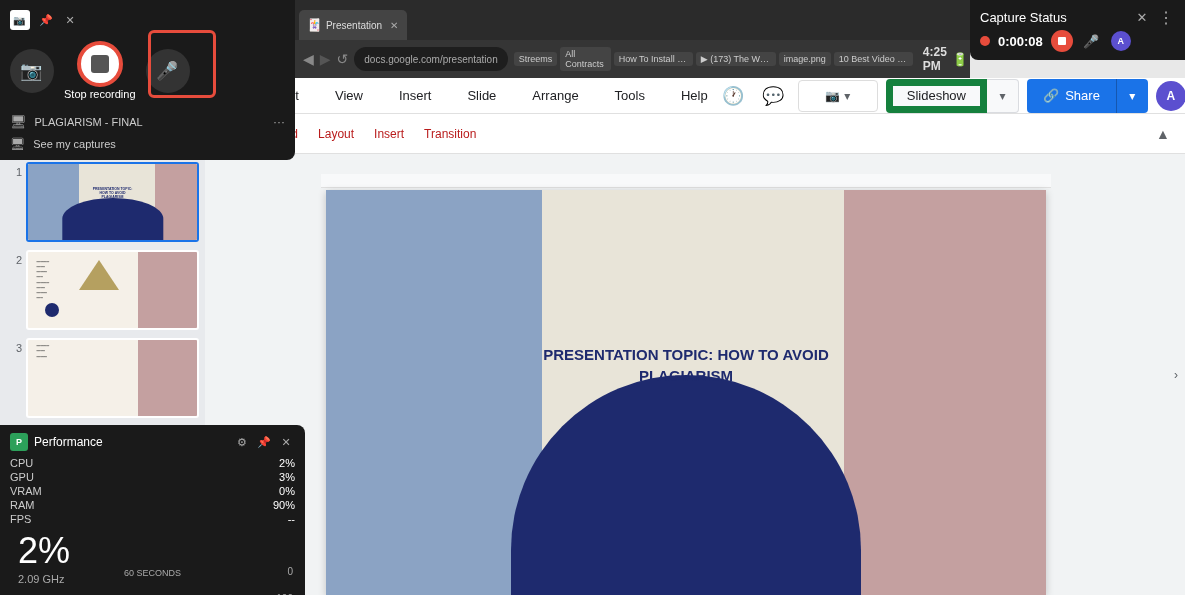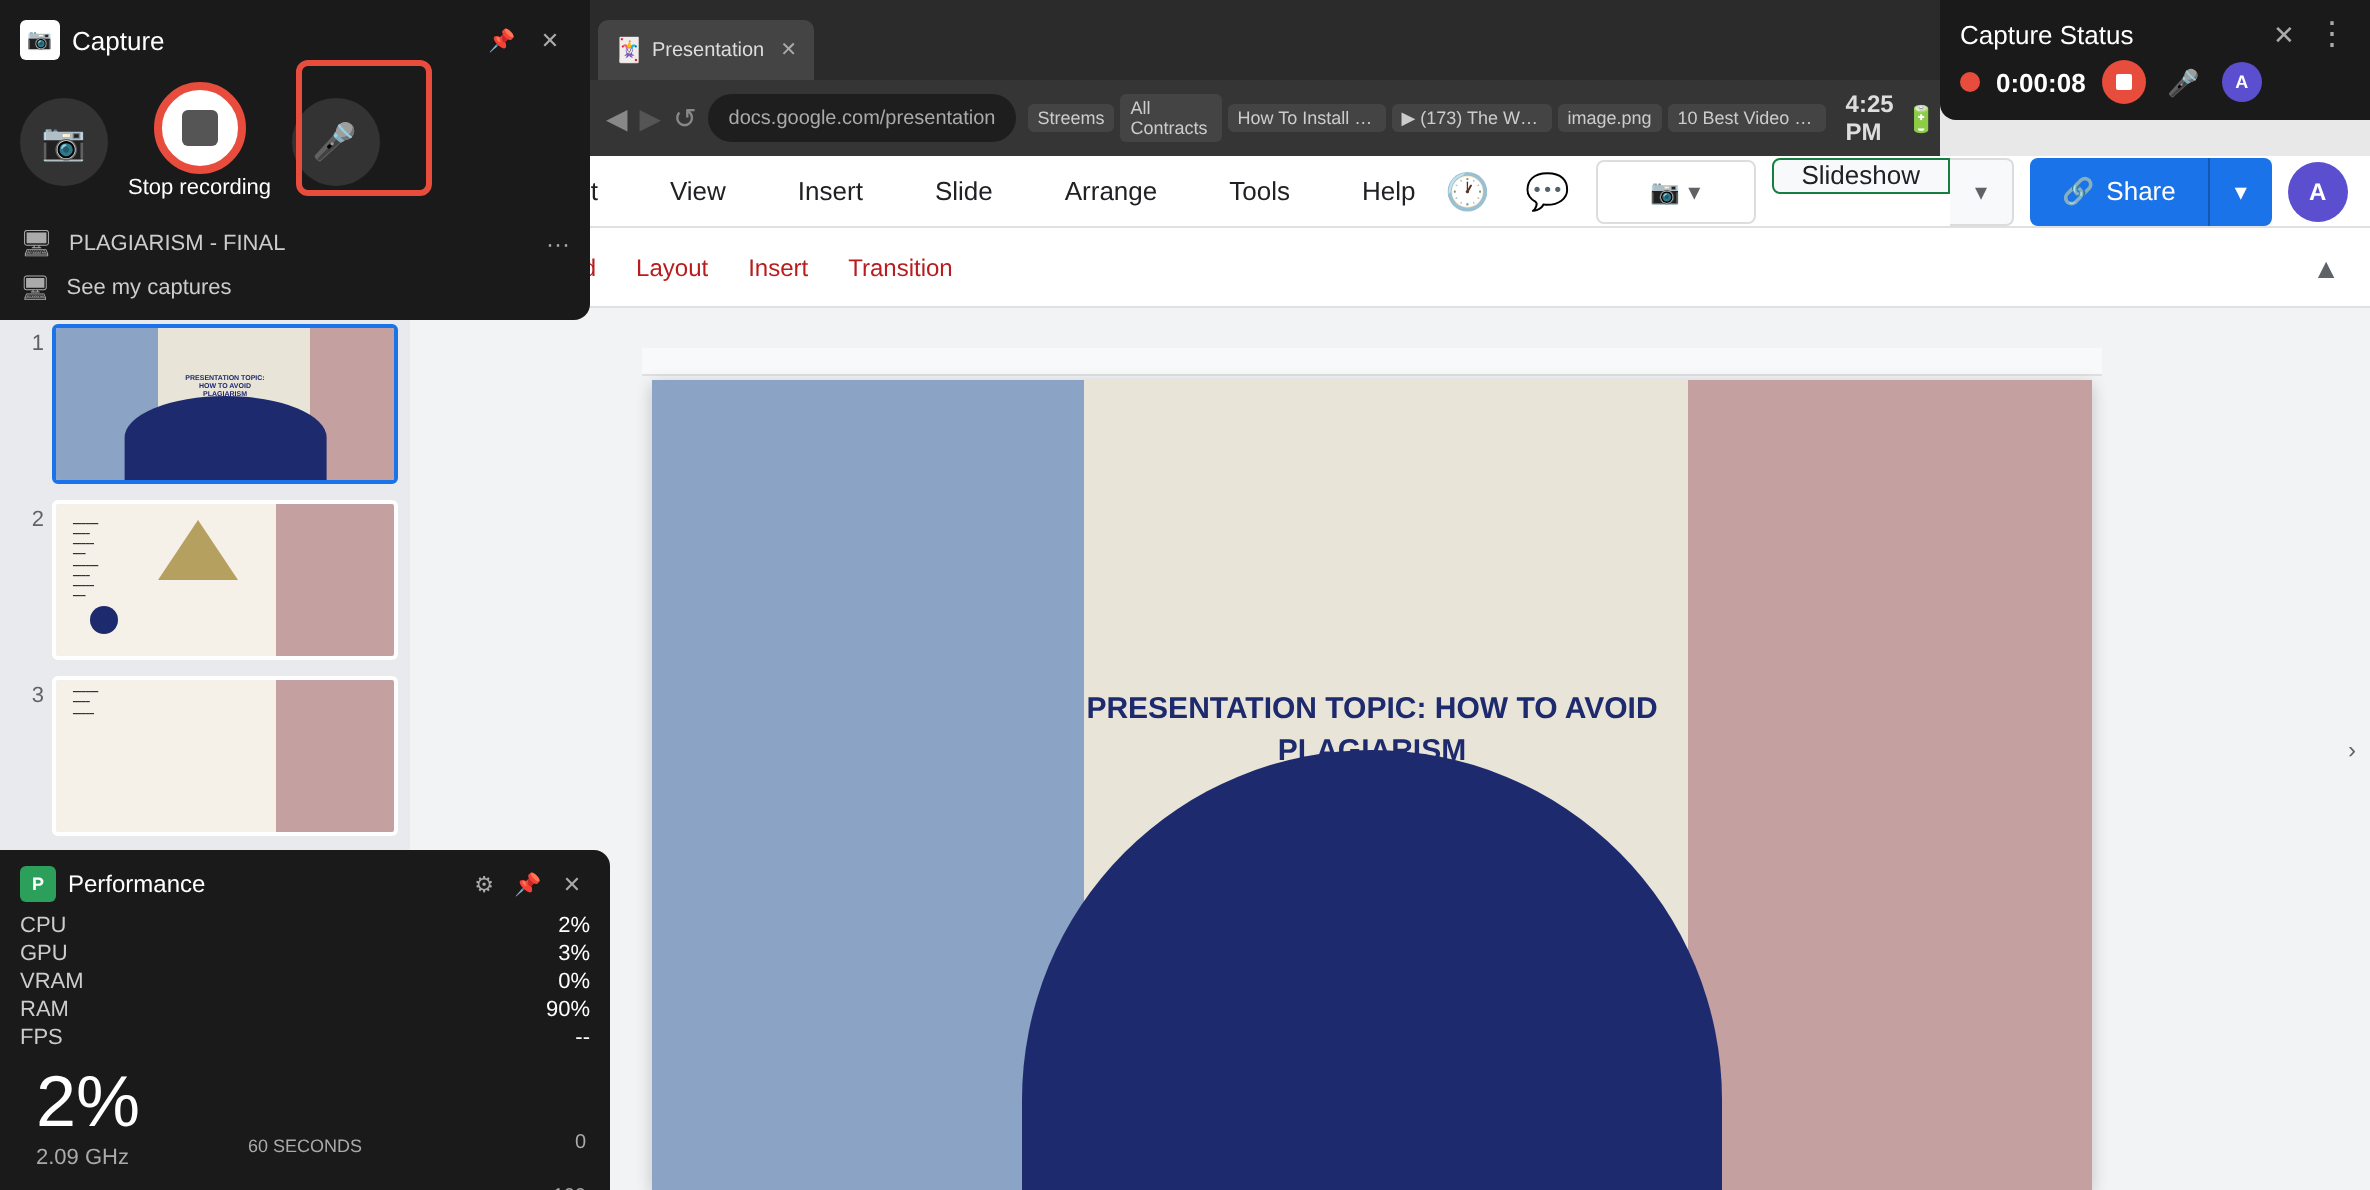--- a/index.html
+++ b/index.html
@@ -36,23 +36,23 @@
     .slides-doc-title { font-size: 14px; color: #202124; font-weight: 500; }
     .pptx-badge { background: #ea4335; color: #fff; font-size: 9px; font-weight: 700; padding: 1px 4px; border-radius: 3px; }
     .menu-icon-btn { width: 26px; height: 26px; display: flex; align-items: center; justify-content: center; color: #5f6368; font-size: 14px; cursor: pointer; border-radius: 3px; }
     .menu-items { display: flex; align-items: center; gap: 20px; margin-left: 10px; }
     .menu-item { padding: 4px 8px; font-size: 13px; color: #202124; cursor: pointer; border-radius: 3px; }
     .slides-actions { margin-left: auto; display: flex; align-items: center; gap: 8px; }
     .history-btn { width: 32px; height: 32px; display: flex; align-items: center; justify-content: center; color: #5f6368; font-size: 18px; cursor: pointer; border-radius: 50%; }
     .comment-btn { width: 32px; height: 32px; display: flex; align-items: center; justify-content: center; color: #5f6368; font-size: 18px; cursor: pointer; border-radius: 50%; }
     .camera-btn { width: 80px; height: 32px; display: flex; align-items: center; justify-content: center; color: #5f6368; font-size: 12px; gap: 4px; cursor: pointer; border-radius: 4px; border: 1px solid #ddd; }
     .slideshow-btn {
-      height: 18px;
+      height: 34px;
       background: #f8f9fa;
-      border: 1px solid #15803d;
+      border: 7px solid #15803d;
       border-radius: 4px 0 0 4px;
       padding: 0 14px;
       font-size: 13px;
       color: #202124;
       font-weight: 500;
       cursor: pointer;
       display: flex;
       align-items: center;
     }
     .slideshow-dropdown {
@@ -322,21 +322,20 @@
       flex-direction: column;
       align-items: center;
     }
   </style>
 </head>
 <body>
 
 <div class="capture-widget">
   <div class="capture-header">
     <div class="capture-logo">📷</div>
-    <span class="capture-title">Capture</span>
     <div class="capture-header-btns">
       <div class="cap-hdr-btn">📌</div>
       <div class="cap-hdr-btn">✕</div>
     </div>
   </div>
   <div class="capture-btns-row">
     <div style="display:flex;flex-direction:column;align-items:center;">
       <div class="cap-btn cap-btn-camera">
         <span style="font-size:18px;">📷</span>
       </div>

